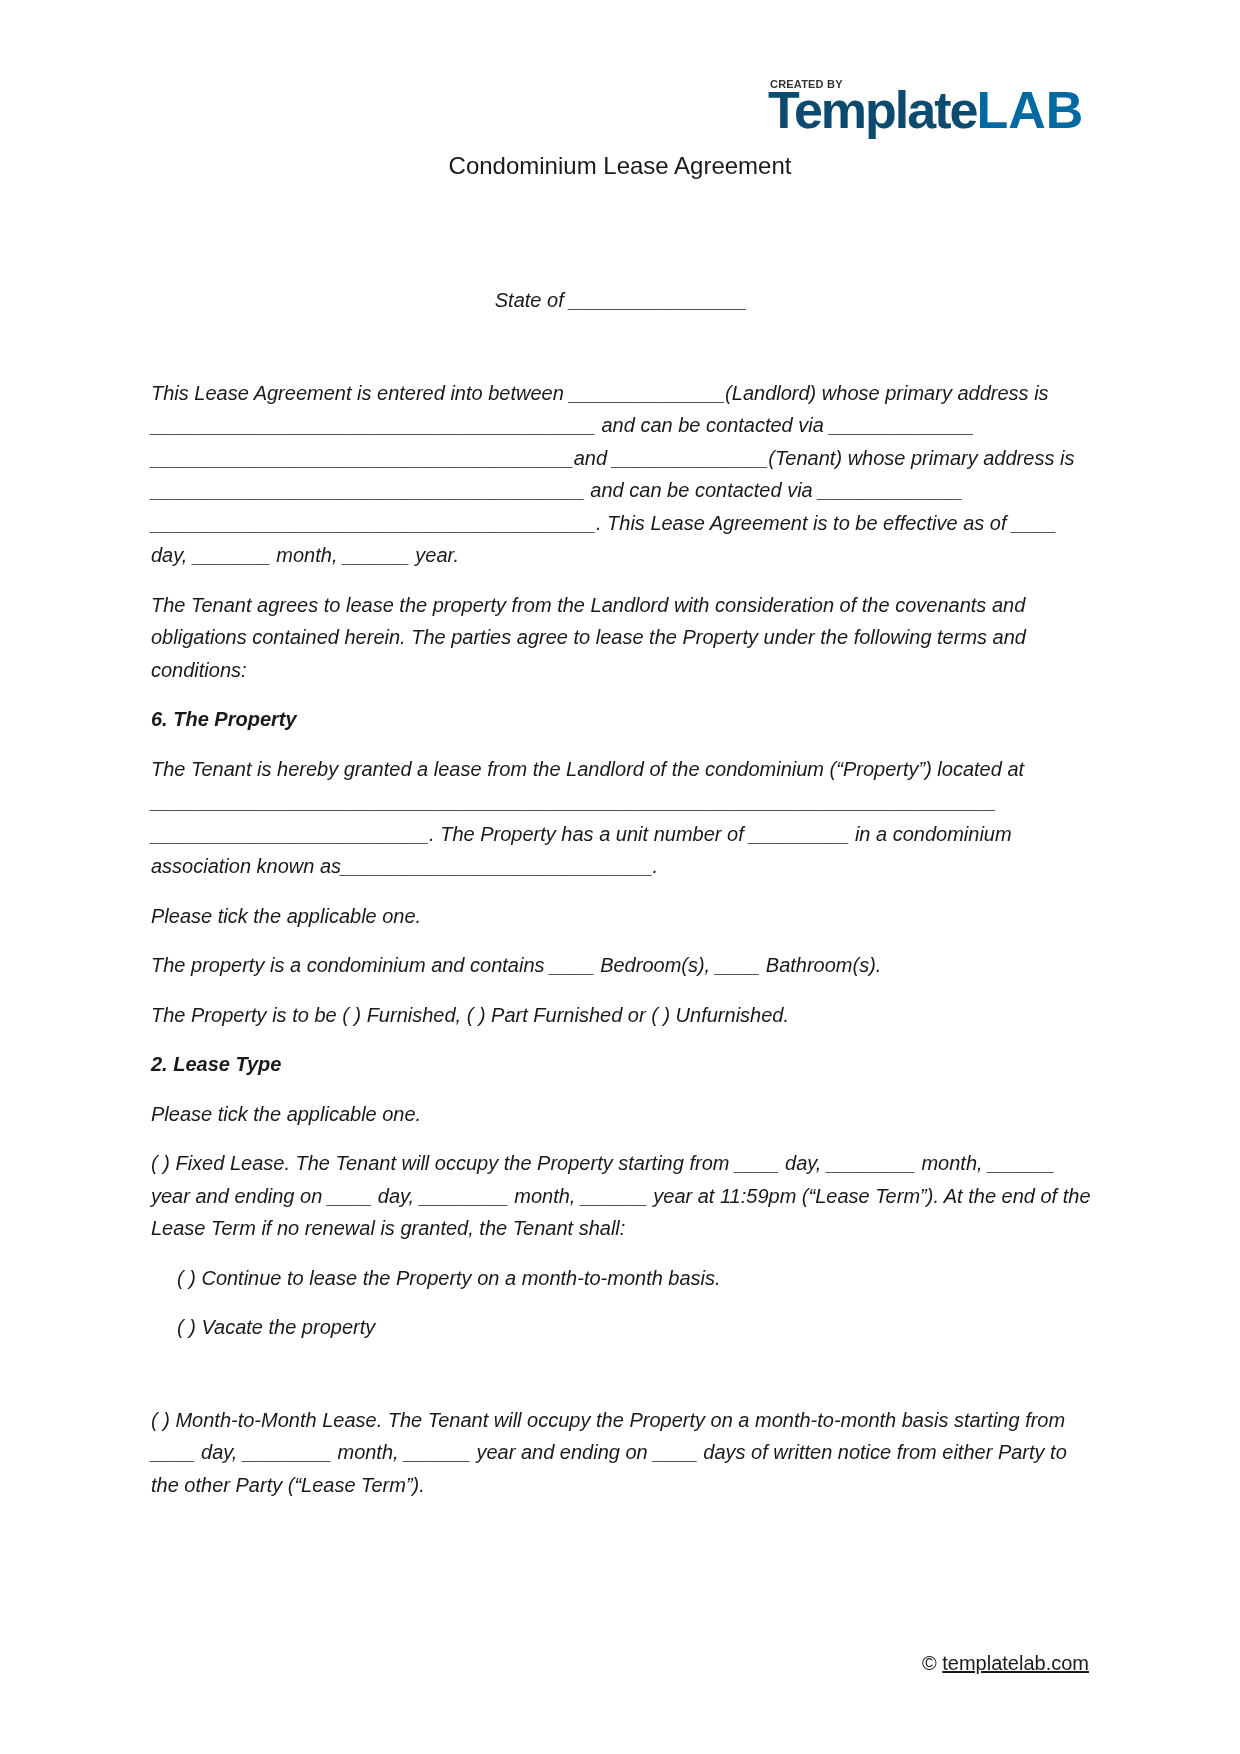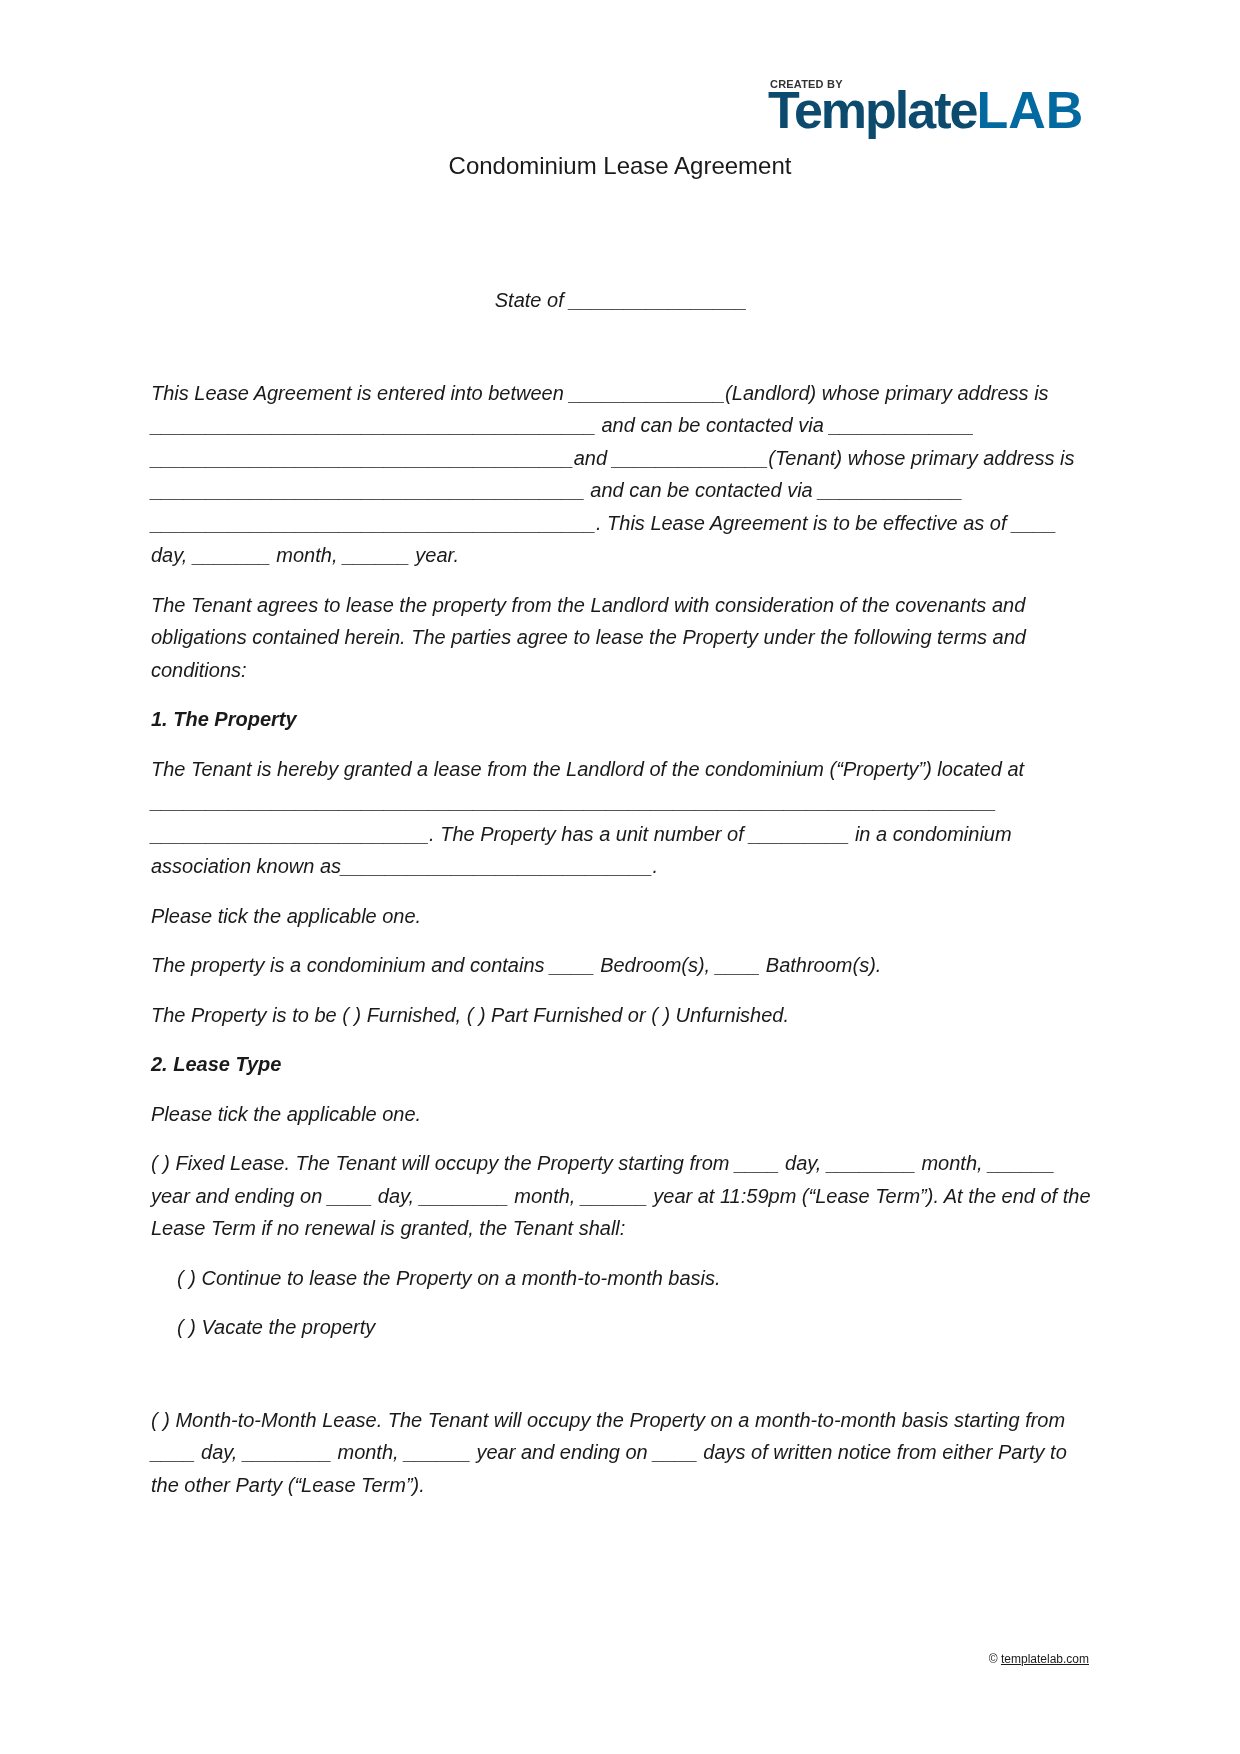--- a/index.html
+++ b/index.html
@@ -12,41 +12,41 @@
   .logo .brand .lab { color:#0369a1; letter-spacing:0; }
   .title { position:absolute; left:0; width:1240px; top:152px; text-align:center; font-size:24px; color:#1a1a1a; }
   .content { position:absolute; left:151px; width:940px; top:284px; font-size:20px; line-height:32.5px; }
   .content p { margin:0;font-style:italic; }
   .center { text-align:center; }
   .mt-xl { margin-top:60px !important; }
   .mt { margin-top:17px !important; }
   .head { font-weight:bold; }
   .ital { font-style:italic; }
   .indent { padding-left:26px; }
-  .footer { position:absolute; right:151px; top:1652px; font-size:12px; }
+  .footer { position:absolute; right:151px; top:1652px; font-size:20px; }
   .footer a { color:#1a1a1a; text-decoration:underline; }
 </style>
 </head>
 <body>
 
 <div class="logo">
   <span class="created">CREATED BY</span>
   <div class="brand">
     <span class="tpl">Template</span><span class="lab">LAB</span>
   </div>
 </div>
 
 <div class="title">Condominium Lease Agreement</div>
 
 <div class="content">
   <p class="center">State of ________________</p>
   <p class="mt-xl">This Lease Agreement is entered into between ______________(Landlord) whose primary address is ________________________________________ and can be contacted via _____________ ______________________________________and ______________(Tenant) whose primary address is _______________________________________ and can be contacted via _____________ ________________________________________. This Lease Agreement is to be effective as of ____ day, _______ month, ______ year.</p>
   <p class="mt">The Tenant agrees to lease the property from the Landlord with consideration of the covenants and obligations contained herein. The parties agree to lease the Property under the following terms and conditions:</p>
 
-  <p class="mt head">1. The Property</p>
+  <p class="mt head">6. The Property</p>
   <p class="mt">The Tenant is hereby granted a lease from the Landlord of the condominium (“Property”) located at ____________________________________________________________________________ _________________________. The Property has a unit number of _________ in a condominium association known as____________________________.</p>
   <p class="mt ital">Please tick the applicable one.</p>
   <p class="mt">The property is a condominium and contains ____ Bedroom(s), ____ Bathroom(s).</p>
   <p class="mt">The Property is to be (  ) Furnished,  (  ) Part Furnished or (  ) Unfurnished.</p>
 
   <p class="mt head">2. Lease Type</p>
   <p class="mt ital">Please tick the applicable one.</p>
   <p class="mt">(  ) Fixed Lease. The Tenant will occupy the Property starting from ____ day, ________ month, ______ year and ending on ____ day, ________ month, ______ year at 11:59pm (“Lease Term”). At the end of the Lease Term if no renewal is granted, the Tenant shall:</p>
   <p class="mt indent">(  ) Continue to lease the Property on a month-to-month basis.</p>
   <p class="mt indent">(  ) Vacate the property</p>

